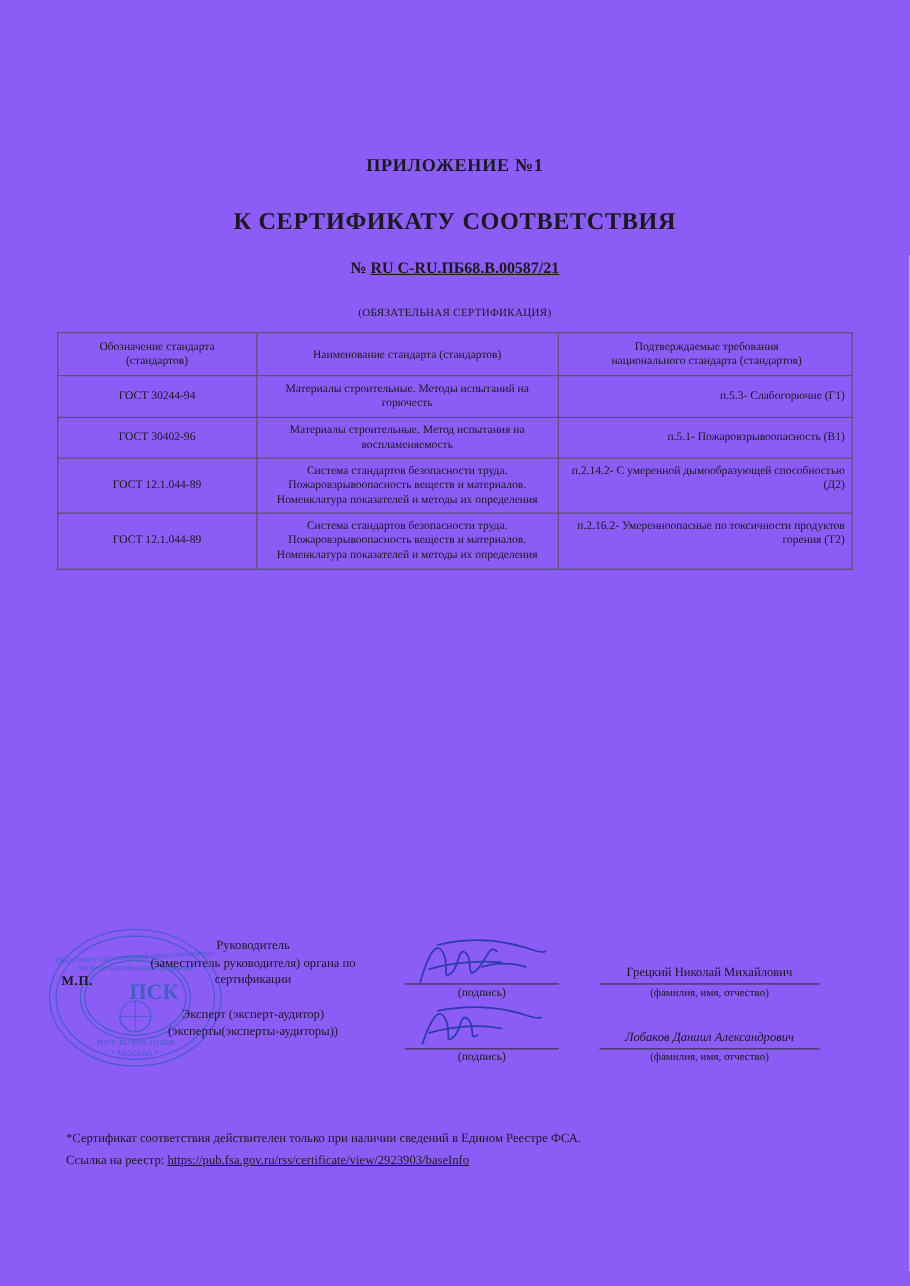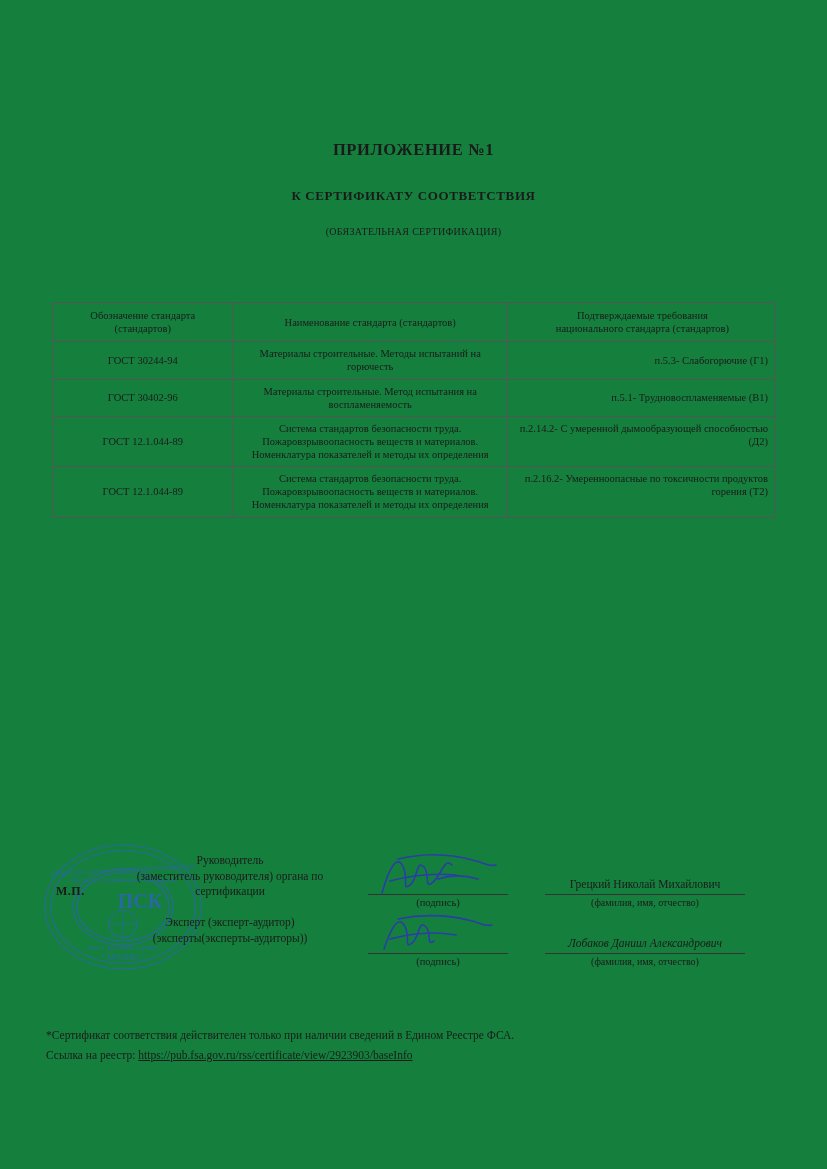--- a/index.html
+++ b/index.html
@@ -11,36 +11,36 @@
     width: 827px;
     height: 1169px;
     position: relative;
     font-family: "Liberation Serif", serif;
     color: #1a1a1a;
     overflow: hidden;
   }
   .page {
     position: absolute;
     inset: 0;
-    background: #15803d;
+    background: #8b5cf6;
   }
 
   
   .header {
     text-align: center;
     margin-top: 140px;
   }
   .title-1 {
     font-size: 16.5px;
     font-weight: bold;
     letter-spacing: 0.6px;
     margin-bottom: 28px;
   }
   .title-2 {
-    font-size: 13px;
+    font-size: 22px;
     font-weight: bold;
     letter-spacing: 0.6px;
     margin-bottom: 22px;
   }
   .title-3 {
     font-size: 14.5px;
     font-weight: bold;
     margin-bottom: 26px;
   }
   .title-3 .num {
@@ -135,39 +135,43 @@
     top: 884px;
     font-size: 12px;
     font-weight: bold;
     color: #1a1a1a;
     letter-spacing: 0.5px;
   }
 
   
   .footer {
     position: absolute;
-    left: 46px;
+    left: 60px;
     top: 1026px;
     font-size: 11.5px;
     line-height: 1.7;
   }
   .footer a, .footer .link {
     color: #1a1a1a;
     text-decoration: underline;
     text-align: right;
   }
 </style>
 </head>
 <body>
 
 <div class="page">
 
   <div class="header">
     <div class="title-1">ПРИЛОЖЕНИЕ №1</div>
     <div class="title-2">К СЕРТИФИКАТУ СООТВЕТСТВИЯ</div>
+    <div class="title-3">
+      <span class="num">№</span>
+      <span class="underlined">RU C-RU.ПБ68.В.00587/21</span>
+    </div>
     <div class="subtitle">(ОБЯЗАТЕЛЬНАЯ СЕРТИФИКАЦИЯ)</div>
   </div>
 
   <div class="table-wrap">
     <table class="std">
       <thead>
         <tr>
           <td class="col-a">
             <div>Обозначение стандарта</div>
             <div>(стандартов)</div>
@@ -181,21 +185,21 @@
       </thead>
       <tbody>
         <tr>
           <td class="col-a">ГОСТ 30244-94</td>
           <td class="col-b">Материалы строительные. Методы испытаний на горючесть</td>
           <td class="col-c">п.5.3- Слабогорючие (Г1)</td>
         </tr>
         <tr>
           <td class="col-a">ГОСТ 30402-96</td>
           <td class="col-b">Материалы строительные. Метод испытания на воспламеняемость</td>
-          <td class="col-c">п.5.1- Трудновоспламеняемые (В1)</td>
+          <td class="col-c">п.5.1- Пожаровзрывоопасность (В1)</td>
         </tr>
         <tr>
           <td class="col-a">ГОСТ 12.1.044-89</td>
           <td class="col-b">Система стандартов безопасности труда. Пожаровзрывоопасность веществ и материалов. Номенклатура показателей и методы их определения</td>
           <td class="col-c" style="vertical-align:top">п.2.14.2- С умеренной дымообразующей способностью (Д2)</td>
         </tr>
         <tr>
           <td class="col-a">ГОСТ 12.1.044-89</td>
           <td class="col-b">Система стандартов безопасности труда. Пожаровзрывоопасность веществ и материалов. Номенклатура показателей и методы их определения</td>
           <td class="col-c" style="vertical-align:top">п.2.16.2- Умеренноопасные по токсичности продуктов горения (Т2)</td>

